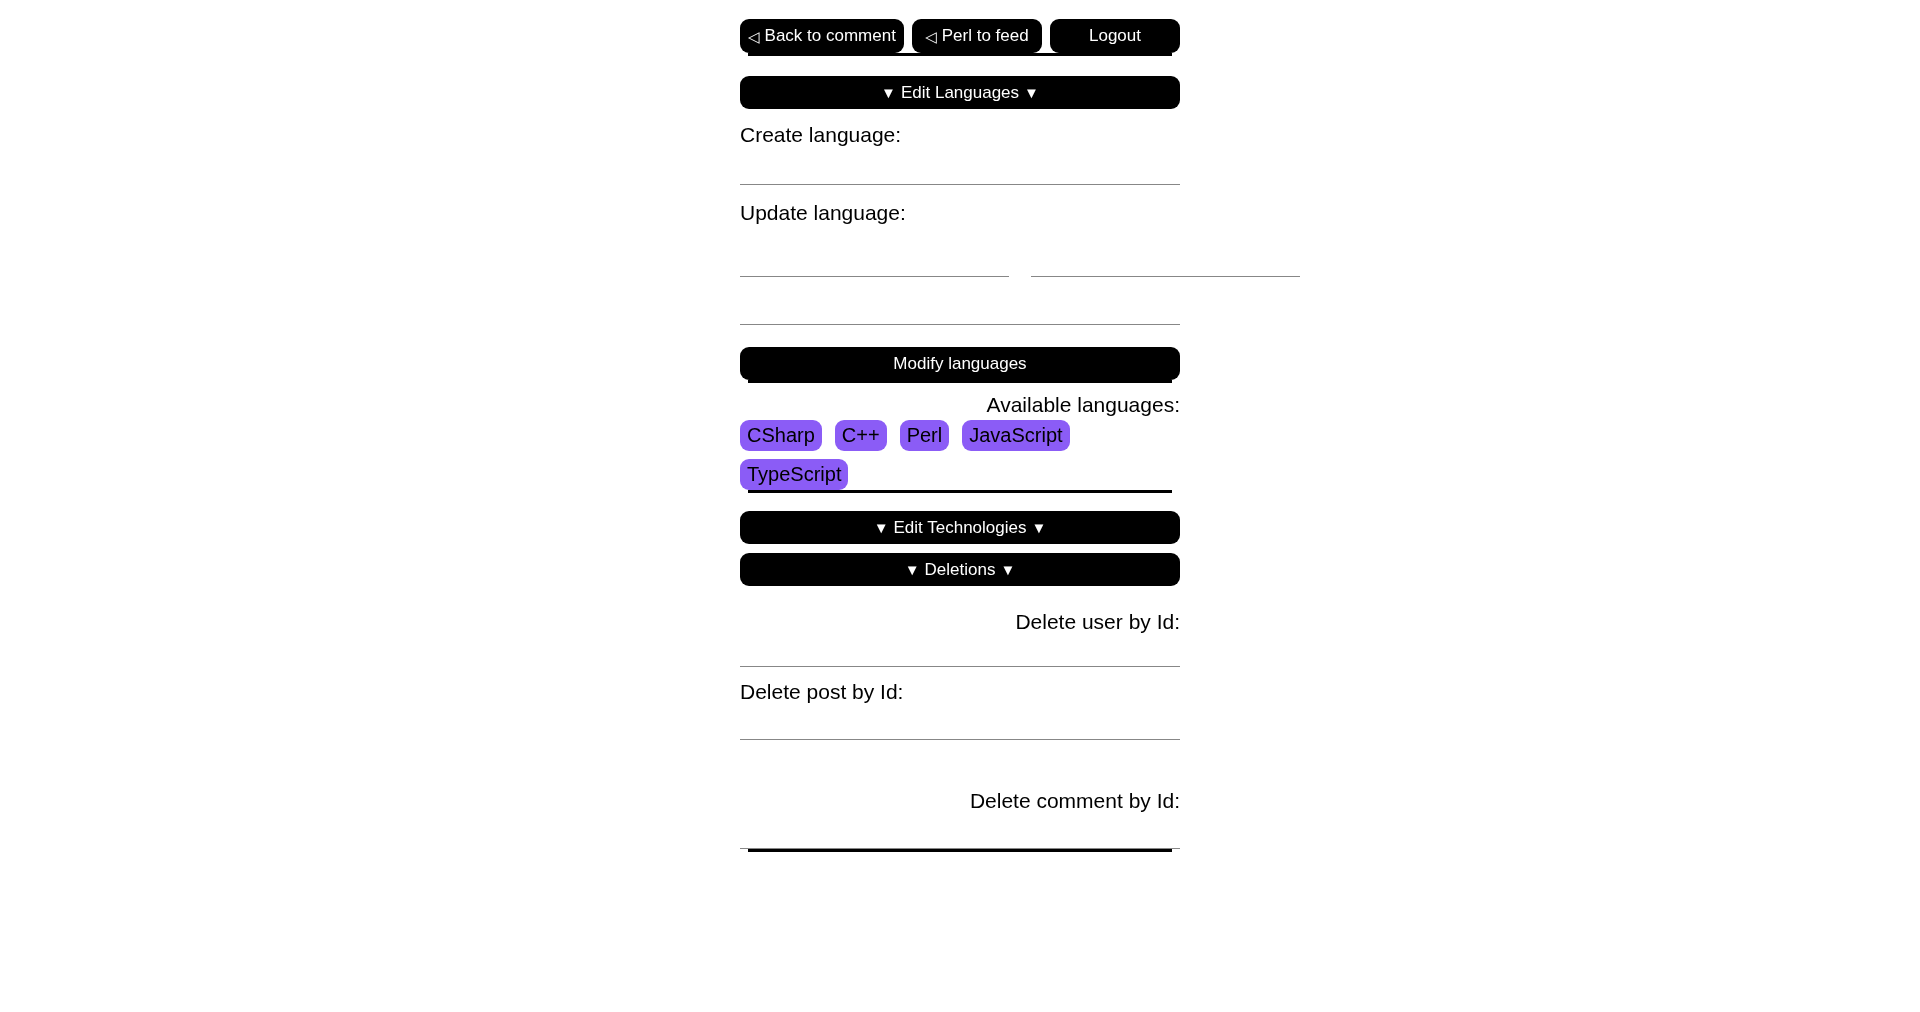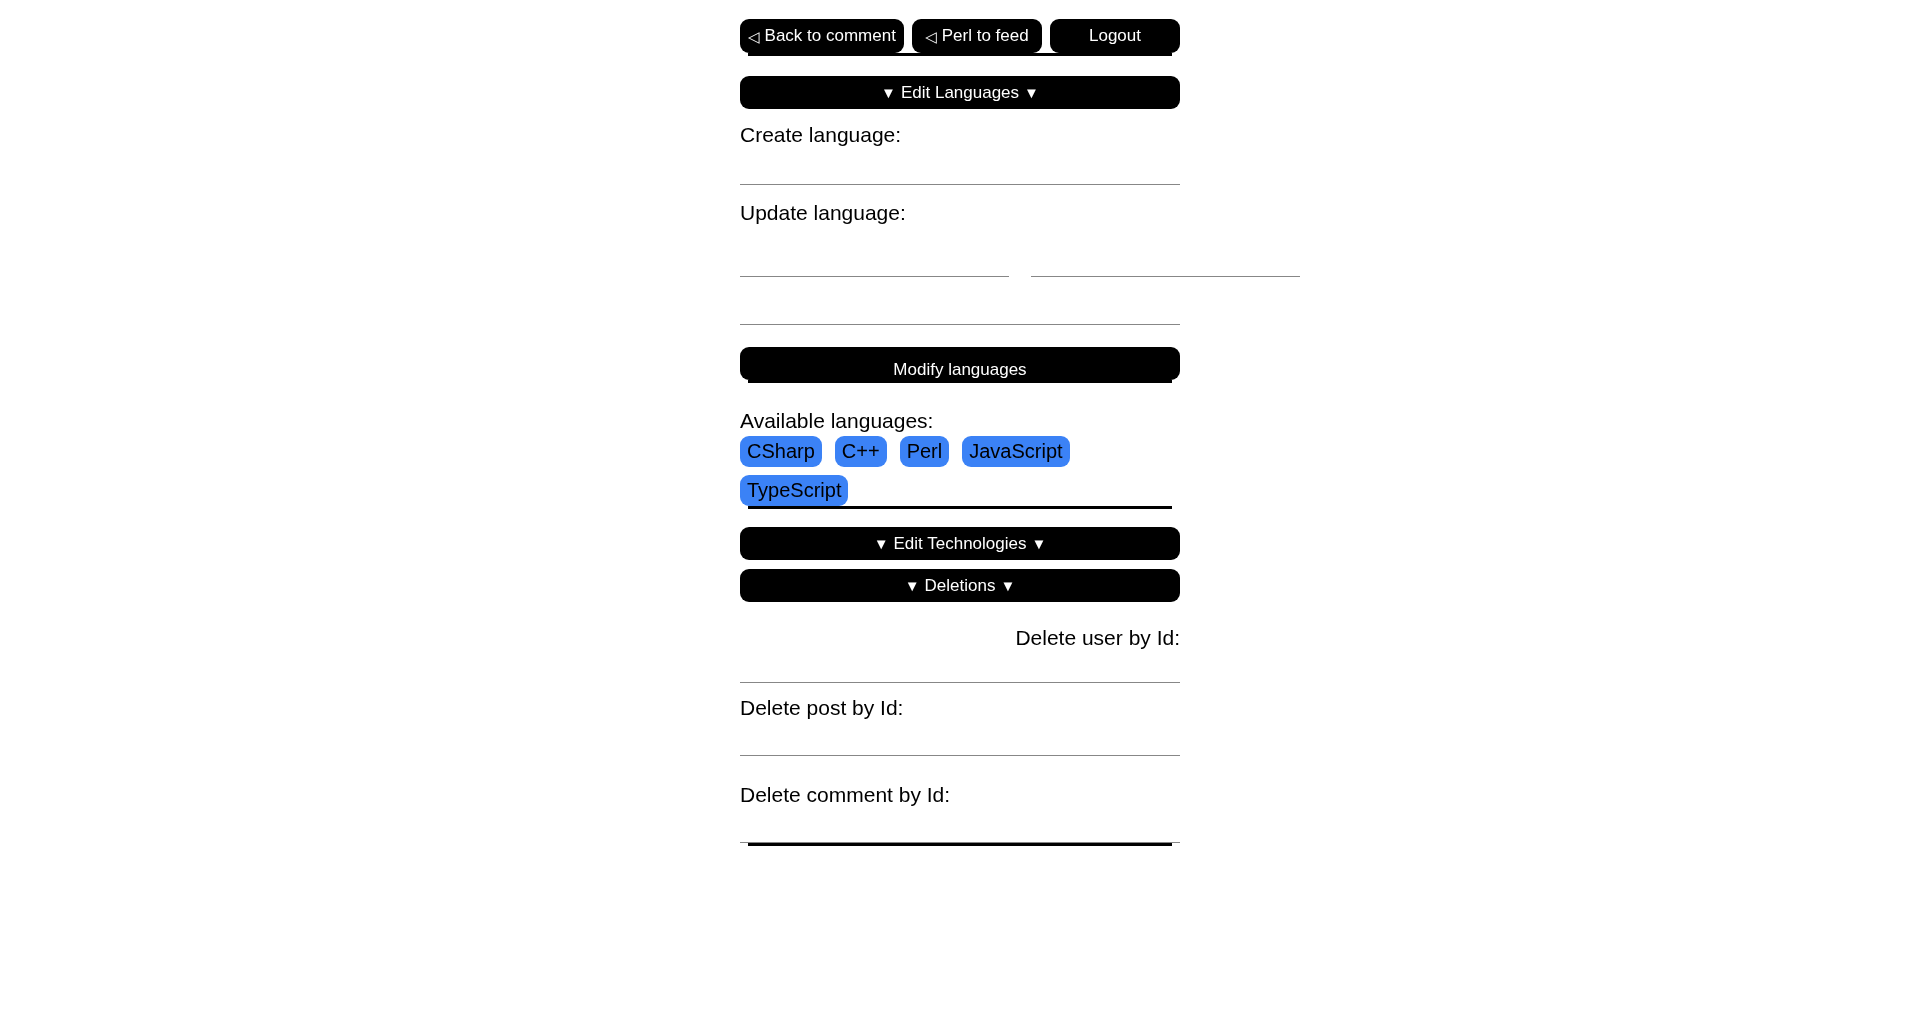--- a/index.html
+++ b/index.html
@@ -73,44 +73,44 @@
   .two-col { display: flex; gap: 22px; }
   .two-col .underline-input { flex: 1; width: auto; }
   
   .mt-toggle-langs { margin-top: 20px; }
   .label-create { margin-top: 14px; }
   .input-create { height: 38px; }
   .label-update { margin-top: 16px; }
   .input-update { height: 52px; }
   .label-delete-lang { margin-top: 18px; }
   .input-delete-lang { height: 48px; }
-  .btn-modify { margin-top: 22px; align-items: flex-end; }
-  .label-available { margin-top: 26px; }
+  .btn-modify { margin-top: 22px; }
+  .label-available { margin-top: 10px; text-align: right; }
   .tags {
     display: flex;
     flex-wrap: wrap;
     column-gap: 13px;
     row-gap: 8px;
     margin-top: 3px;
   }
   .tag {
-    background: #3b82f6;
+    background: #8b5cf6;
     border-radius: 9px;
     font-size: 20px;
     line-height: 23px;
     padding: 4px 7px;
     color: #000000;
   }
   .btn-tech { margin-top: 18px; }
   .btn-deletions { margin-top: 9px; }
   .label-del-user { margin-top: 24px; text-align: right; }
   .input-del-user { height: 33px; }
   .label-del-post { margin-top: 13px; }
   .input-del-post { height: 36px; }
-  .label-del-comment { margin-top: 27px; }
+  .label-del-comment { margin-top: 49px; text-align: right; }
   .input-del-comment { height: 36px; }
   .btn-delete { margin-top: 20px; }
 </style>
 </head>
 <body>
 
 <div class="page">
 
   <div class="topbar">
     <button class="btn">

